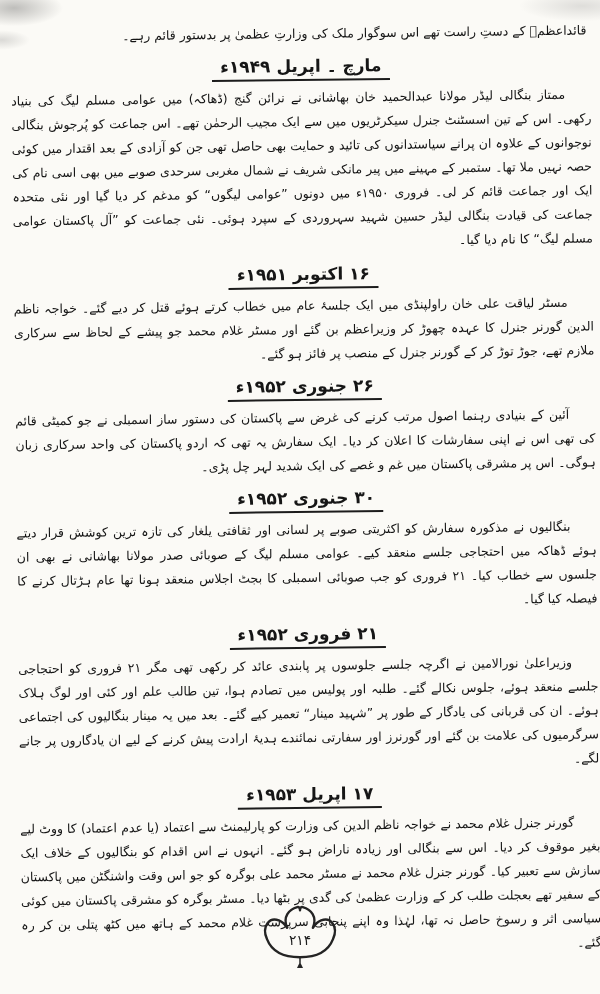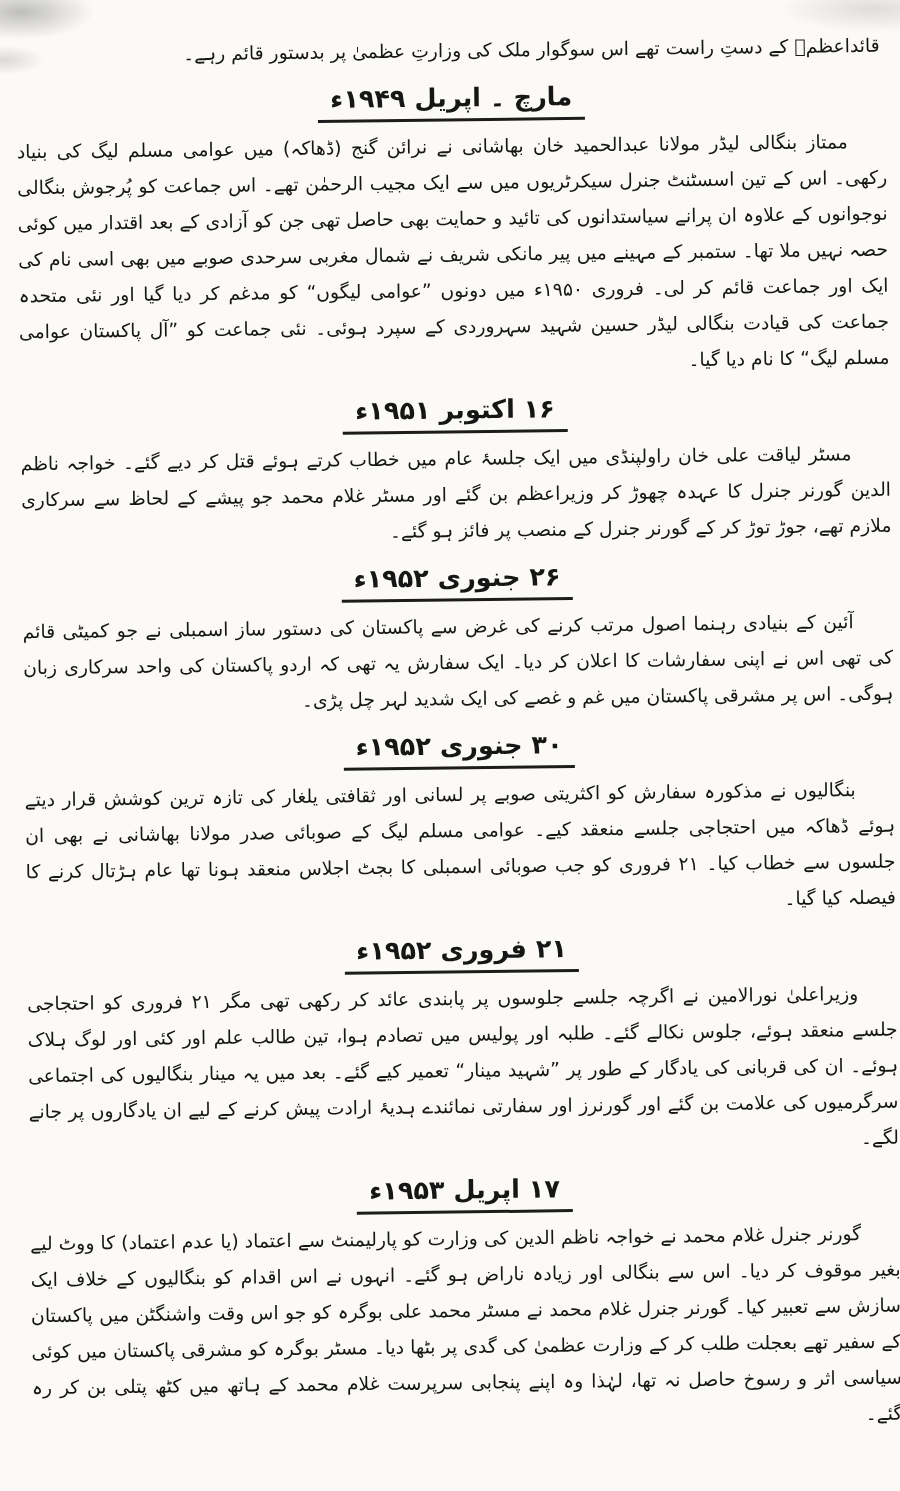--- a/index.html
+++ b/index.html
@@ -96,13 +96,30 @@
     </div>
     <p class="para">وزیراعلیٰ نورالامین نے اگرچہ جلسے جلوسوں پر پابندی عائد کر رکھی تھی مگر ۲۱ فروری کو احتجاجی جلسے منعقد ہوئے، جلوس نکالے گئے۔ طلبہ اور پولیس میں تصادم ہوا، تین طالب علم اور کئی اور لوگ ہلاک ہوئے۔ ان کی قربانی کی یادگار کے طور پر ”شہید مینار“ تعمیر کیے گئے۔ بعد میں یہ مینار بنگالیوں کی اجتماعی سرگرمیوں کی علامت بن گئے اور گورنرز اور سفارتی نمائندے ہدیۂ ارادت پیش کرنے کے لیے ان یادگاروں پر جانے لگے۔</p>
 
     <div class="heading">
       <span>۱۷ اپریل ۱۹۵۳ء</span>
     </div>
     <p class="para">گورنر جنرل غلام محمد نے خواجہ ناظم الدین کی وزارت کو پارلیمنٹ سے اعتماد (یا عدم اعتماد) کا ووٹ لیے بغیر موقوف کر دیا۔ اس سے بنگالی اور زیادہ ناراض ہو گئے۔ انہوں نے اس اقدام کو بنگالیوں کے خلاف ایک سازش سے تعبیر کیا۔ گورنر جنرل غلام محمد نے مسٹر محمد علی بوگرہ کو جو اس وقت واشنگٹن میں پاکستان کے سفیر تھے بعجلت طلب کر کے وزارت عظمیٰ کی گدی پر بٹھا دیا۔ مسٹر بوگرہ کو مشرقی پاکستان میں کوئی سیاسی اثر و رسوخ حاصل نہ تھا، لہٰذا وہ اپنے پنجابی سرپرست غلام محمد کے ہاتھ میں کٹھ پتلی بن کر رہ گئے۔</p>
 
   </div>
 
+  <div class="ornament">
+    <svg width="92" height="70" viewBox="0 0 100 76">
+      <path d="M 14 40
+               C 8 26 17 16 27 20
+               C 31 21.5 34 25 36 28
+               C 31 16 38 8 47 5.5
+               C 49 5 50 6.5 50 9
+               C 50 6.5 51 5 53 5.5
+               C 62 8 69 16 64 28
+               C 66 25 69 21.5 73 20
+               C 83 16 92 26 86 40
+               C 81 53 68 60 50 60
+               C 32 60 19 53 14 40 Z" fill="none" stroke="#242424" stroke-width="2.6" stroke-linejoin="round"></path>
+      <path d="M 50 60 L 50 67 L 48 71 L 52 71 L 50 67" fill="#242424" stroke="#242424" stroke-width="1.6"></path>
+      <text x="50" y="47" text-anchor="middle">۲۱۴</text>
+    </svg>
+  </div>
 </div>
 
 </body></html>

